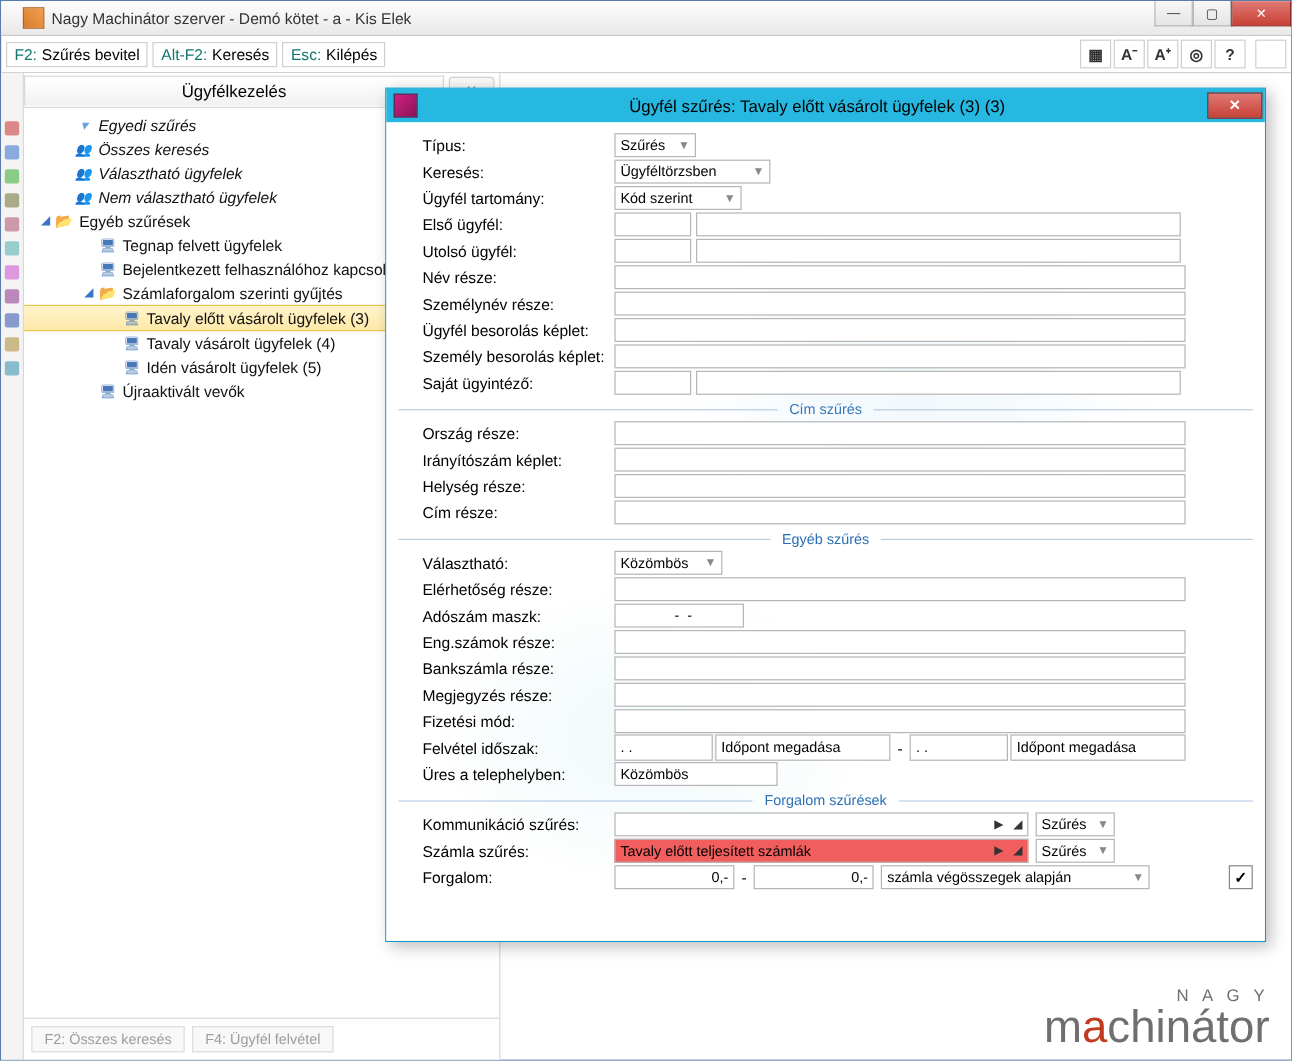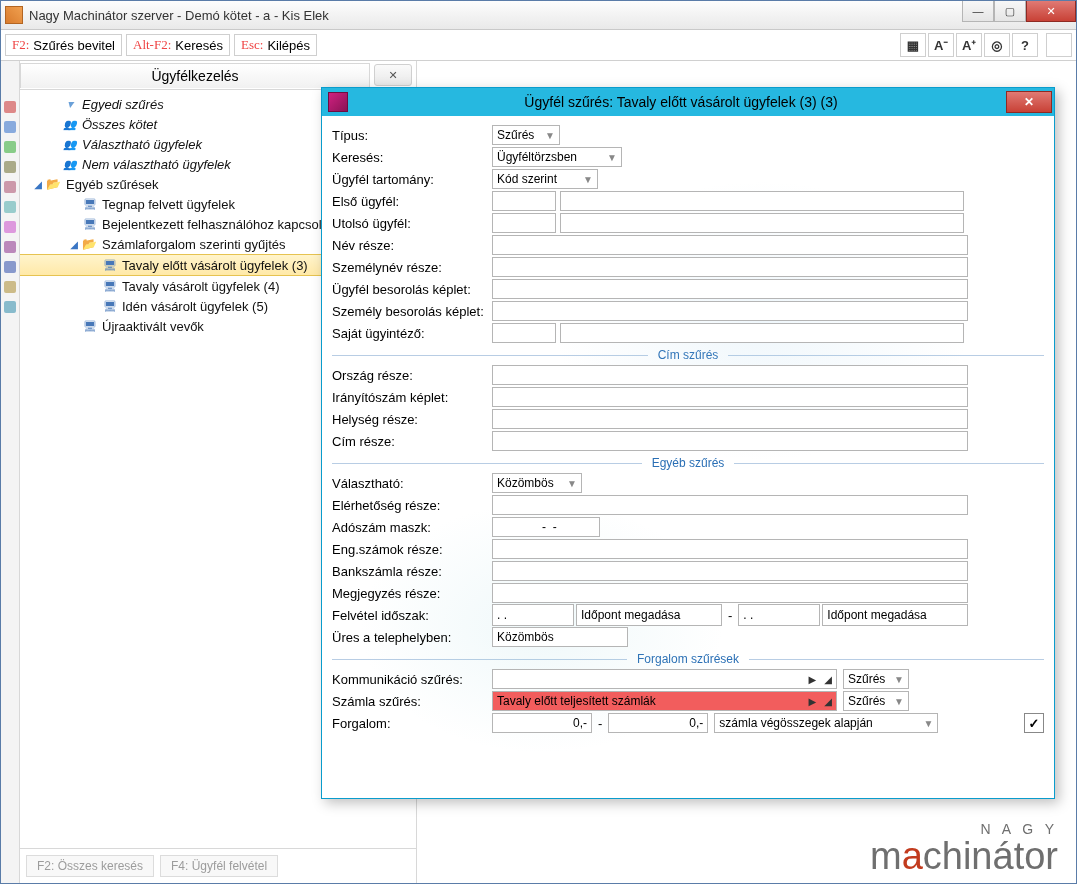--- a/index.html
+++ b/index.html
@@ -15,21 +15,21 @@
     background: #fff;
     border: 1px solid #5a7ca8;
     position: relative;
   }
   
   .titlebar {
     height: 28px;
     background: linear-gradient(#fdfdfd,#e9e9e9);
     display: flex; align-items: center;
     border-bottom: 1px solid #c9c9c9;
-    padding-left: 4px;
+    padding-left: 18px;
   }
   .titlebar .app-icon {
     width: 16px; height: 16px;
     background: linear-gradient(45deg,#d97b2c,#f0a050);
     margin-right: 6px;
     border: 1px solid #b36522;
   }
   .titlebar .title { flex: 1; font-size: 13px; color:#333;}
   .win-btns { display:flex; height:100%; }
   .win-btn {
@@ -47,21 +47,21 @@
     display:flex; align-items:center;
     padding: 0 4px;
     justify-content: space-between;
   }
   .tb-left { display:flex; gap:4px; }
   .tb-chip {
     border:1px solid #cfcfcf; padding:2px 6px;
     background:#fff; display:flex; align-items:center; gap:4px;
     font-size:13px;
   }
-  .tb-chip .key { color:#ef4444;font-family:Liberation Serif, serif; }
+  .tb-chip .key { color:#0f766e; }
   .tb-right { display:flex; gap:2px; }
   .tb-btn {
     width:24px; height:22px;
     border:1px solid #cfcfcf; background:#fff;
     display:flex; align-items:center; justify-content:center;
     font-size:13px; font-weight:bold; color:#333;
   }
   .tb-btn.right-sep { margin-left:6px; }
   
   .body {
@@ -128,21 +128,21 @@
     border-top:1px solid #d8d8d8;
     padding:6px; display:flex; gap:6px;
   }
   .ghost-btn {
     border:1px solid #dcdcdc; background:#f8f8f8;
     color:#9c9c9c; padding:3px 10px; font-size:12px;
   }
   
   .dialog {
     position:absolute;
-    left: 320px; top: 86px;
+    left: 320px; top: 72px;
     width: 732px; height: 710px;
     border: 1px solid #0a9ccc;
     background:#fff;
     box-shadow: 4px 4px 12px rgba(0,0,0,0.25);
     display:flex; flex-direction:column;
   }
   .dlg-title {
     height: 28px;
     background: #26b8e0;
     display:flex; align-items:center;
@@ -177,20 +177,21 @@
     pointer-events:none;
   }
   .form-row {
     display:flex; align-items:center;
     height: 22px; margin-bottom:0px;
     position:relative;
   }
   .form-row label {
     width: 160px;
     font-size:13px;
+    margin-left:20px;
   }
   .fld, .sel {
     border:1px solid #b5b5b5; background:#fff;
     height:20px; box-sizing:border-box;
     font-size:12px; padding:0 4px;
     font-family:inherit;
   }
   .sel {
     display:inline-flex; align-items:center; justify-content:space-between;
     padding-right:4px;
@@ -307,21 +308,21 @@
       </div>
       <div class="tree">
         <div class="tree-row indent1">
             <span class="tw"></span>
             <span class="ic ic-funnel"></span>
             <span>Egyedi szűrés</span>
           </div>
         <div class="tree-row indent1">
             <span class="tw"></span>
             <span class="ic ic-people"></span>
-            <span>Összes kötet</span>
+            <span>Összes keresés</span>
           </div>
         <div class="tree-row indent1">
             <span class="tw"></span>
             <span class="ic ic-people"></span>
             <span>Választható ügyfelek</span>
           </div>
         <div class="tree-row indent1">
             <span class="tw"></span>
             <span class="ic ic-people"></span>
             <span>Nem választható ügyfelek</span>
@@ -477,20 +478,24 @@
       <div class="form-row">
           <label>Eng.számok része:</label>
           <input class="fld fld-full" style="">
         </div>
       <div class="form-row">
           <label>Bankszámla része:</label>
           <input class="fld fld-full" style="">
         </div>
       <div class="form-row">
           <label>Megjegyzés része:</label>
+          <input class="fld fld-full" style="">
+        </div>
+      <div class="form-row">
+          <label>Fizetési mód:</label>
           <input class="fld fld-full" style="">
         </div>
       <div class="form-row">
           <label>Felvétel időszak:</label>
         <span class="date-box" style="width:72px">.   .</span>
         <span class="date-box" style="width:136px;margin-left:2px">Időpont megadása</span>
         <span class="dash">-</span>
         <span class="date-box" style="width:72px">.   .</span>
         <span class="date-box" style="width:136px;margin-left:2px">Időpont megadása</span>
       </div>

